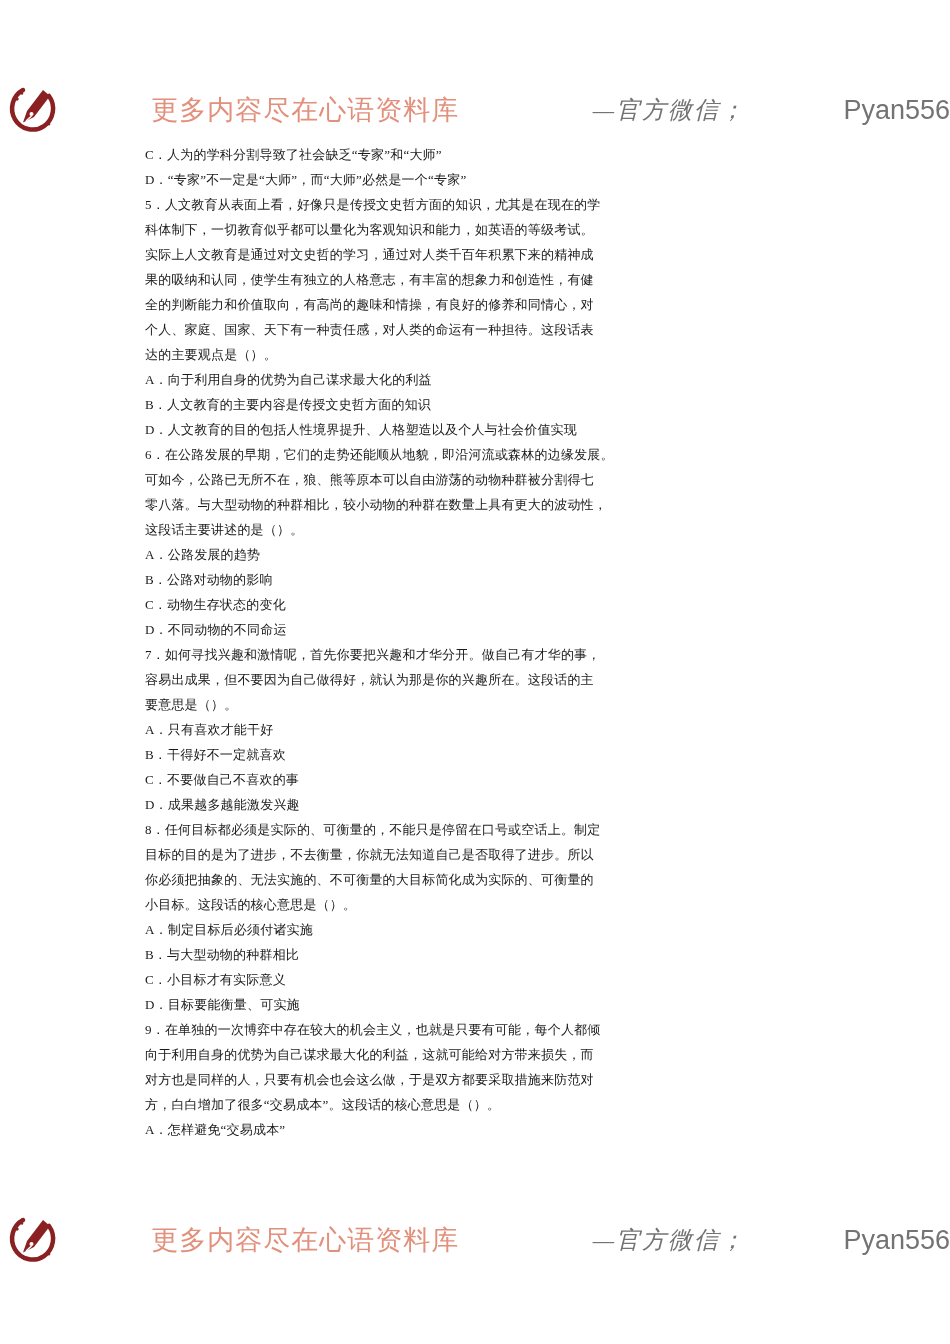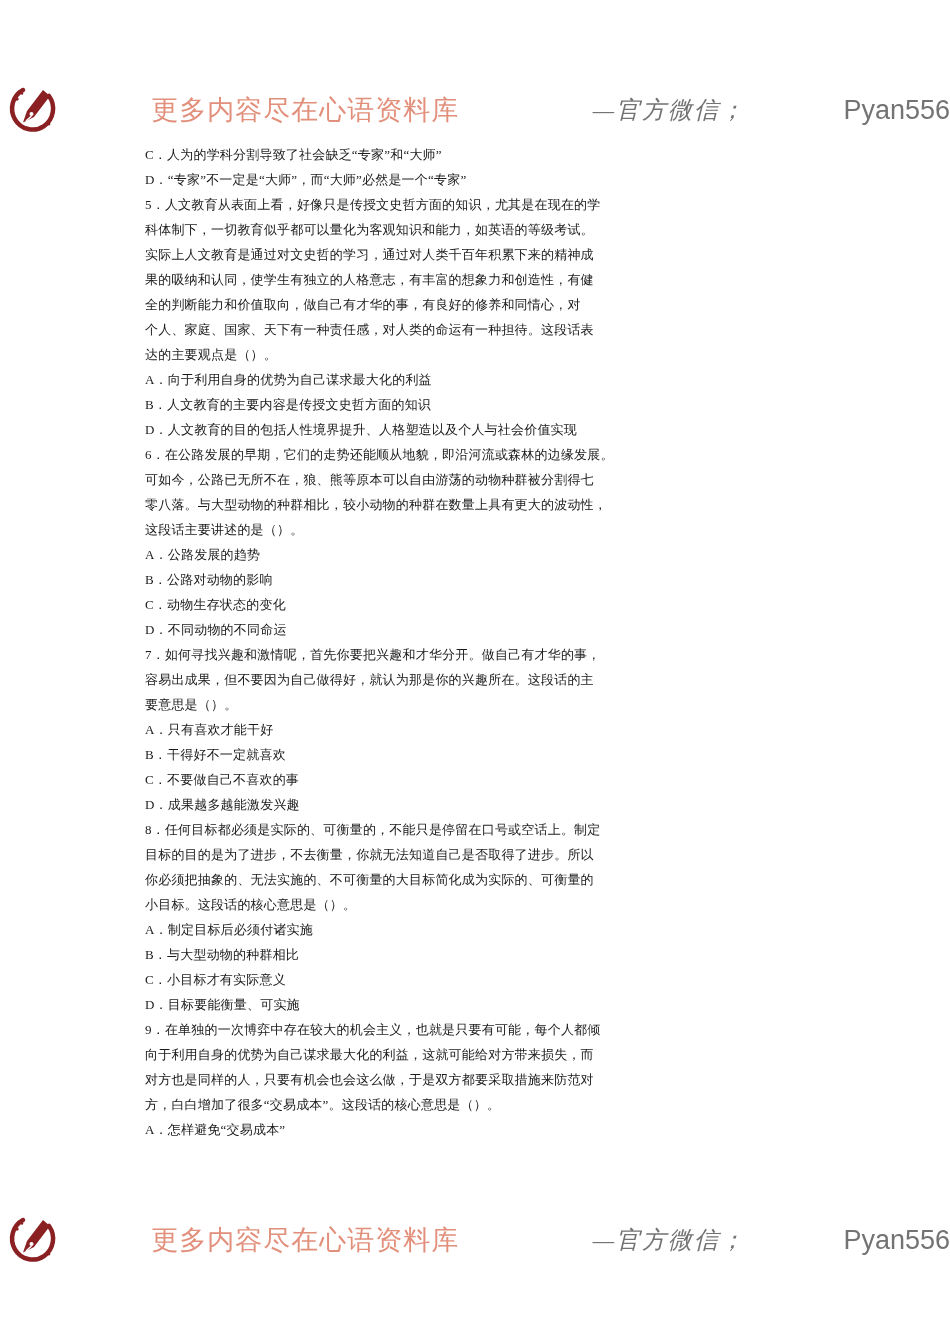--- a/index.html
+++ b/index.html
@@ -87,21 +87,21 @@
     <span class="wm-id">Pyan556</span>
   </div>
 
   <div class="doc-content">
       <div class="doc-line">C．人为的学科分割导致了社会缺乏“专家”和“大师”</div>
       <div class="doc-line">D．“专家”不一定是“大师”，而“大师”必然是一个“专家”</div>
       <div class="doc-line">5．人文教育从表面上看，好像只是传授文史哲方面的知识，尤其是在现在的学</div>
       <div class="doc-line">科体制下，一切教育似乎都可以量化为客观知识和能力，如英语的等级考试。</div>
       <div class="doc-line">实际上人文教育是通过对文史哲的学习，通过对人类千百年积累下来的精神成</div>
       <div class="doc-line">果的吸纳和认同，使学生有独立的人格意志，有丰富的想象力和创造性，有健</div>
-      <div class="doc-line">全的判断能力和价值取向，做自己有才华的事，有良好的修养和同情心，对</div>
+      <div class="doc-line">全的判断能力和价值取向，有高尚的趣味和情操，有良好的修养和同情心，对</div>
       <div class="doc-line">个人、家庭、国家、天下有一种责任感，对人类的命运有一种担待。这段话表</div>
       <div class="doc-line">达的主要观点是（）。</div>
       <div class="doc-line">A．向于利用自身的优势为自己谋求最大化的利益</div>
       <div class="doc-line">B．人文教育的主要内容是传授文史哲方面的知识</div>
       <div class="doc-line">D．人文教育的目的包括人性境界提升、人格塑造以及个人与社会价值实现</div>
       <div class="doc-line">6．在公路发展的早期，它们的走势还能顺从地貌，即沿河流或森林的边缘发展。</div>
       <div class="doc-line">可如今，公路已无所不在，狼、熊等原本可以自由游荡的动物种群被分割得七</div>
       <div class="doc-line">零八落。与大型动物的种群相比，较小动物的种群在数量上具有更大的波动性，</div>
       <div class="doc-line">这段话主要讲述的是（）。</div>
       <div class="doc-line">A．公路发展的趋势</div>

